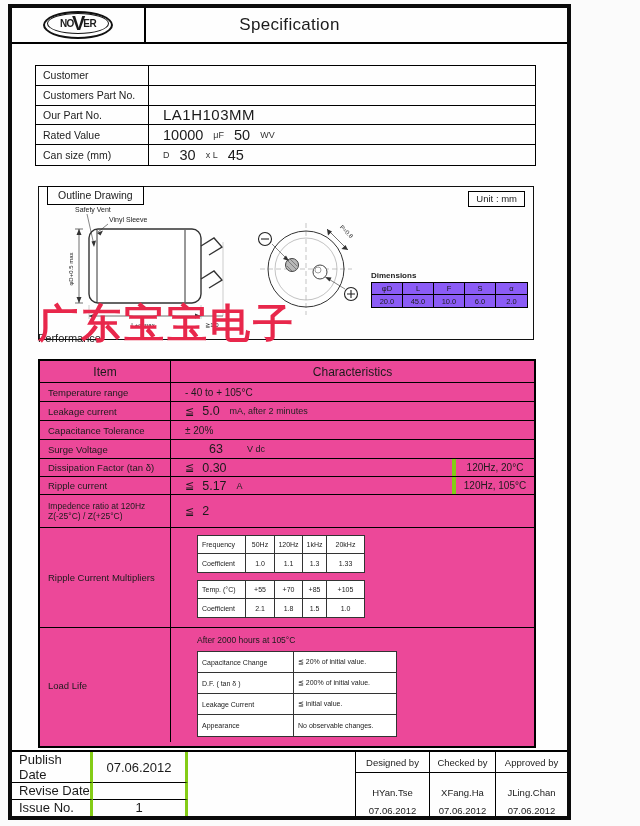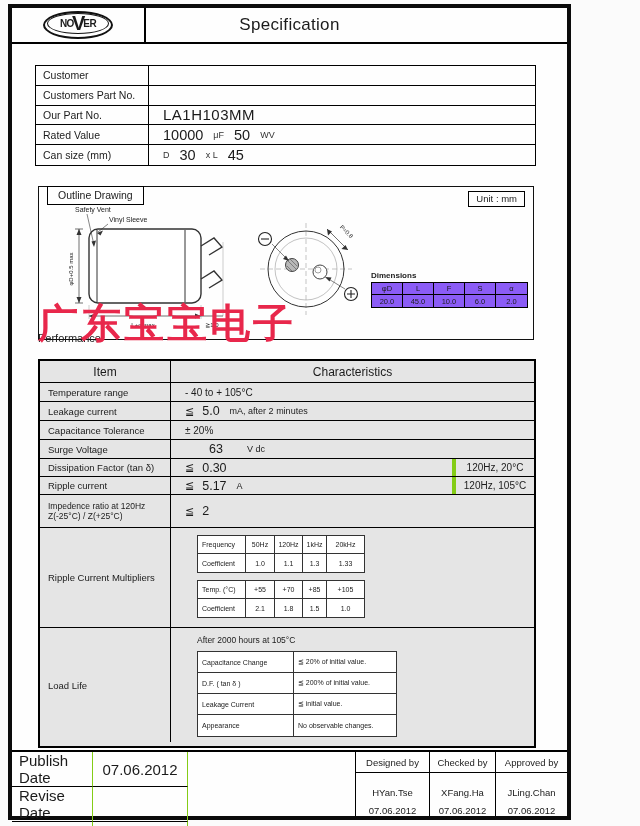--- a/index.html
+++ b/index.html
@@ -34,21 +34,21 @@
   .dims{position:absolute;left:332px;top:84px;z-index:2}
   .dims-title{font-size:8px;font-weight:700;margin-bottom:2px}
   .dims-grid{display:grid;grid-template-columns:repeat(5,31px);border:1px solid #000;width:157px;background:#8b5cf6}
   .dims-grid>div{height:12px;border-right:1px solid #000;border-bottom:1px solid #000;font-size:7.5px;display:flex;align-items:center;justify-content:center}
   .dims-grid>div:nth-child(5n){border-right:none}
   .dims-grid>div:nth-last-child(-n+5){border-bottom:none}
   .watermark{position:absolute;left:26px;top:288px;font-size:40px;font-weight:700;letter-spacing:3px;color:#e8274b;z-index:6;font-family:"Liberation Serif",serif;white-space:nowrap}
 
   
   .perf-label{position:absolute;left:26px;top:324px;font-size:11px}
-  .perf-table{position:absolute;left:26px;top:351px;width:498px;height:389px;border:2px solid #000;display:flex;flex-direction:column;background:#e5e5e5}
+  .perf-table{position:absolute;left:26px;top:351px;width:498px;height:389px;border:2px solid #000;display:flex;flex-direction:column;background:#ec4899}
   .p-row{display:flex;border-bottom:1px solid #000;flex:0 0 auto}
   .p-row:last-child{border-bottom:none}
   .p-item{width:131px;border-right:1px solid #000;font-size:9.5px;display:flex;flex-direction:column;justify-content:center;padding-left:8px}
   .p-val{flex:1;display:flex;align-items:center;padding-left:14px;position:relative}
   .p-cond{width:82px;border-left:4px solid #84cc16;display:flex;align-items:center;justify-content:center;font-size:10px}
   .hdr .p-item,.hdr .p-val{justify-content:center;align-items:center;font-size:12px;padding-left:0;text-align:center}
   .sym{font-size:11px;margin-right:8px}
   .num{font-size:12.5px;margin-right:10px}
   .unitx{font-size:9px;color:#222}
   .val10{font-size:10px}
@@ -59,21 +59,21 @@
   .mini .lbl{justify-content:flex-start;padding-left:4px}
   .ll-intro{position:absolute;left:26px;top:7px;font-size:8.5px}
   .ll-table{position:absolute;left:26px;top:23px;border:1px solid #333;display:grid;grid-template-columns:96px 102px;background:#fff}
   .ll-table>div{height:21px;border-right:1px solid #333;border-bottom:1px solid #333;font-size:7px;display:flex;align-items:center;padding-left:4px}
   .ll-table>div:nth-child(2n){border-right:none}
   .ll-table>div:nth-last-child(-n+2){border-bottom:none}
 
   
   .footer{position:absolute;left:0;top:742px;width:555px;height:66px;border-top:2px solid #000}
   .f-left{position:absolute;left:0;top:0;width:176px;height:64px;display:grid;grid-template-columns:81px 95px;grid-template-rows:repeat(3,1fr)}
-  .f-left>div{border-bottom:1px solid #000;border-right:1px solid #84cc16;display:flex;align-items:center;font-size:15px}
+  .f-left>div{border-bottom:1px solid #000;border-right:3px solid #84cc16;display:flex;align-items:center;font-size:13px}
   .f-left>div:nth-last-child(-n+2){border-bottom:none}
   .f-lab{padding-left:7px}
   .f-valc{justify-content:center;font-size:9.5px}
   .f-sign{position:absolute;left:343px;top:0;width:212px;height:64px;display:flex}
   .f-col{border-left:1px solid #000;display:flex;flex-direction:column}
   .f-col .fc-h{height:21px;border-bottom:1px solid #000;display:flex;align-items:center;justify-content:center;font-size:9.5px}
   .f-col .fc-n{margin-top:14px;text-align:center;font-size:9.5px}
   .f-col .fc-d{margin-top:7px;text-align:center;font-size:9.5px}
   svg text{fill:#222;font-family:"Liberation Sans",sans-serif}
 </style>

